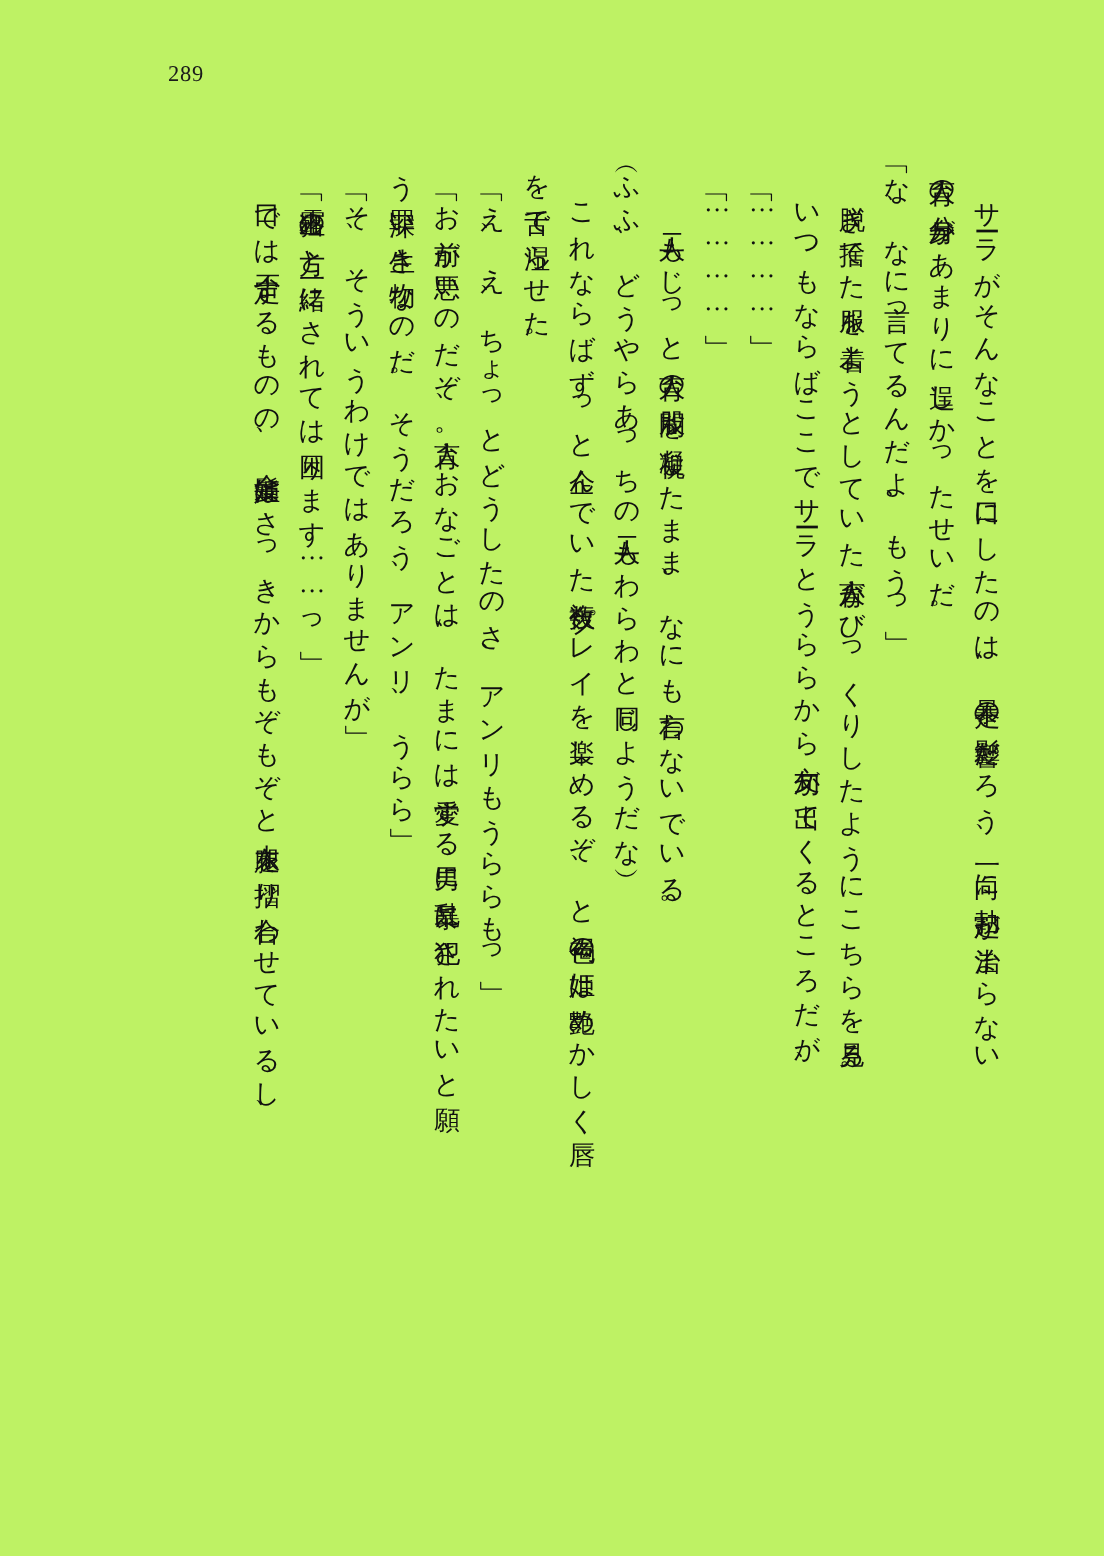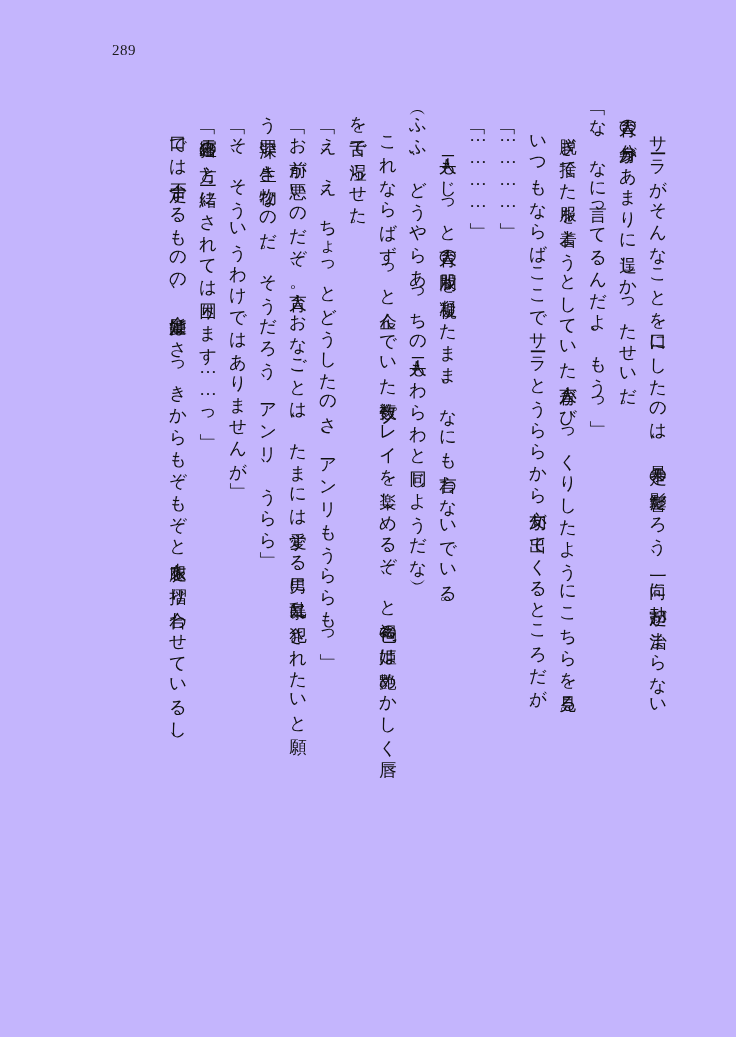--- a/index.html
+++ b/index.html
@@ -4,21 +4,21 @@
 <style>
   html, body {
     margin: 0;
     padding: 0;
     background: #ffffff;
   }
   .page {
     position: relative;
     width: 736px;
     height: 1037px;
-    background: #c4b5fd;
+    background: #bef264;
     overflow: hidden;
     font-family: "Liberation Serif", "DejaVu Serif", serif;
     color: #111111;
   }
   .page-number {
     position: absolute;
     top: 42px;
     left: 112px;
     font-size: 15px;
     font-family: "Liberation Serif", "DejaVu Serif", serif;

